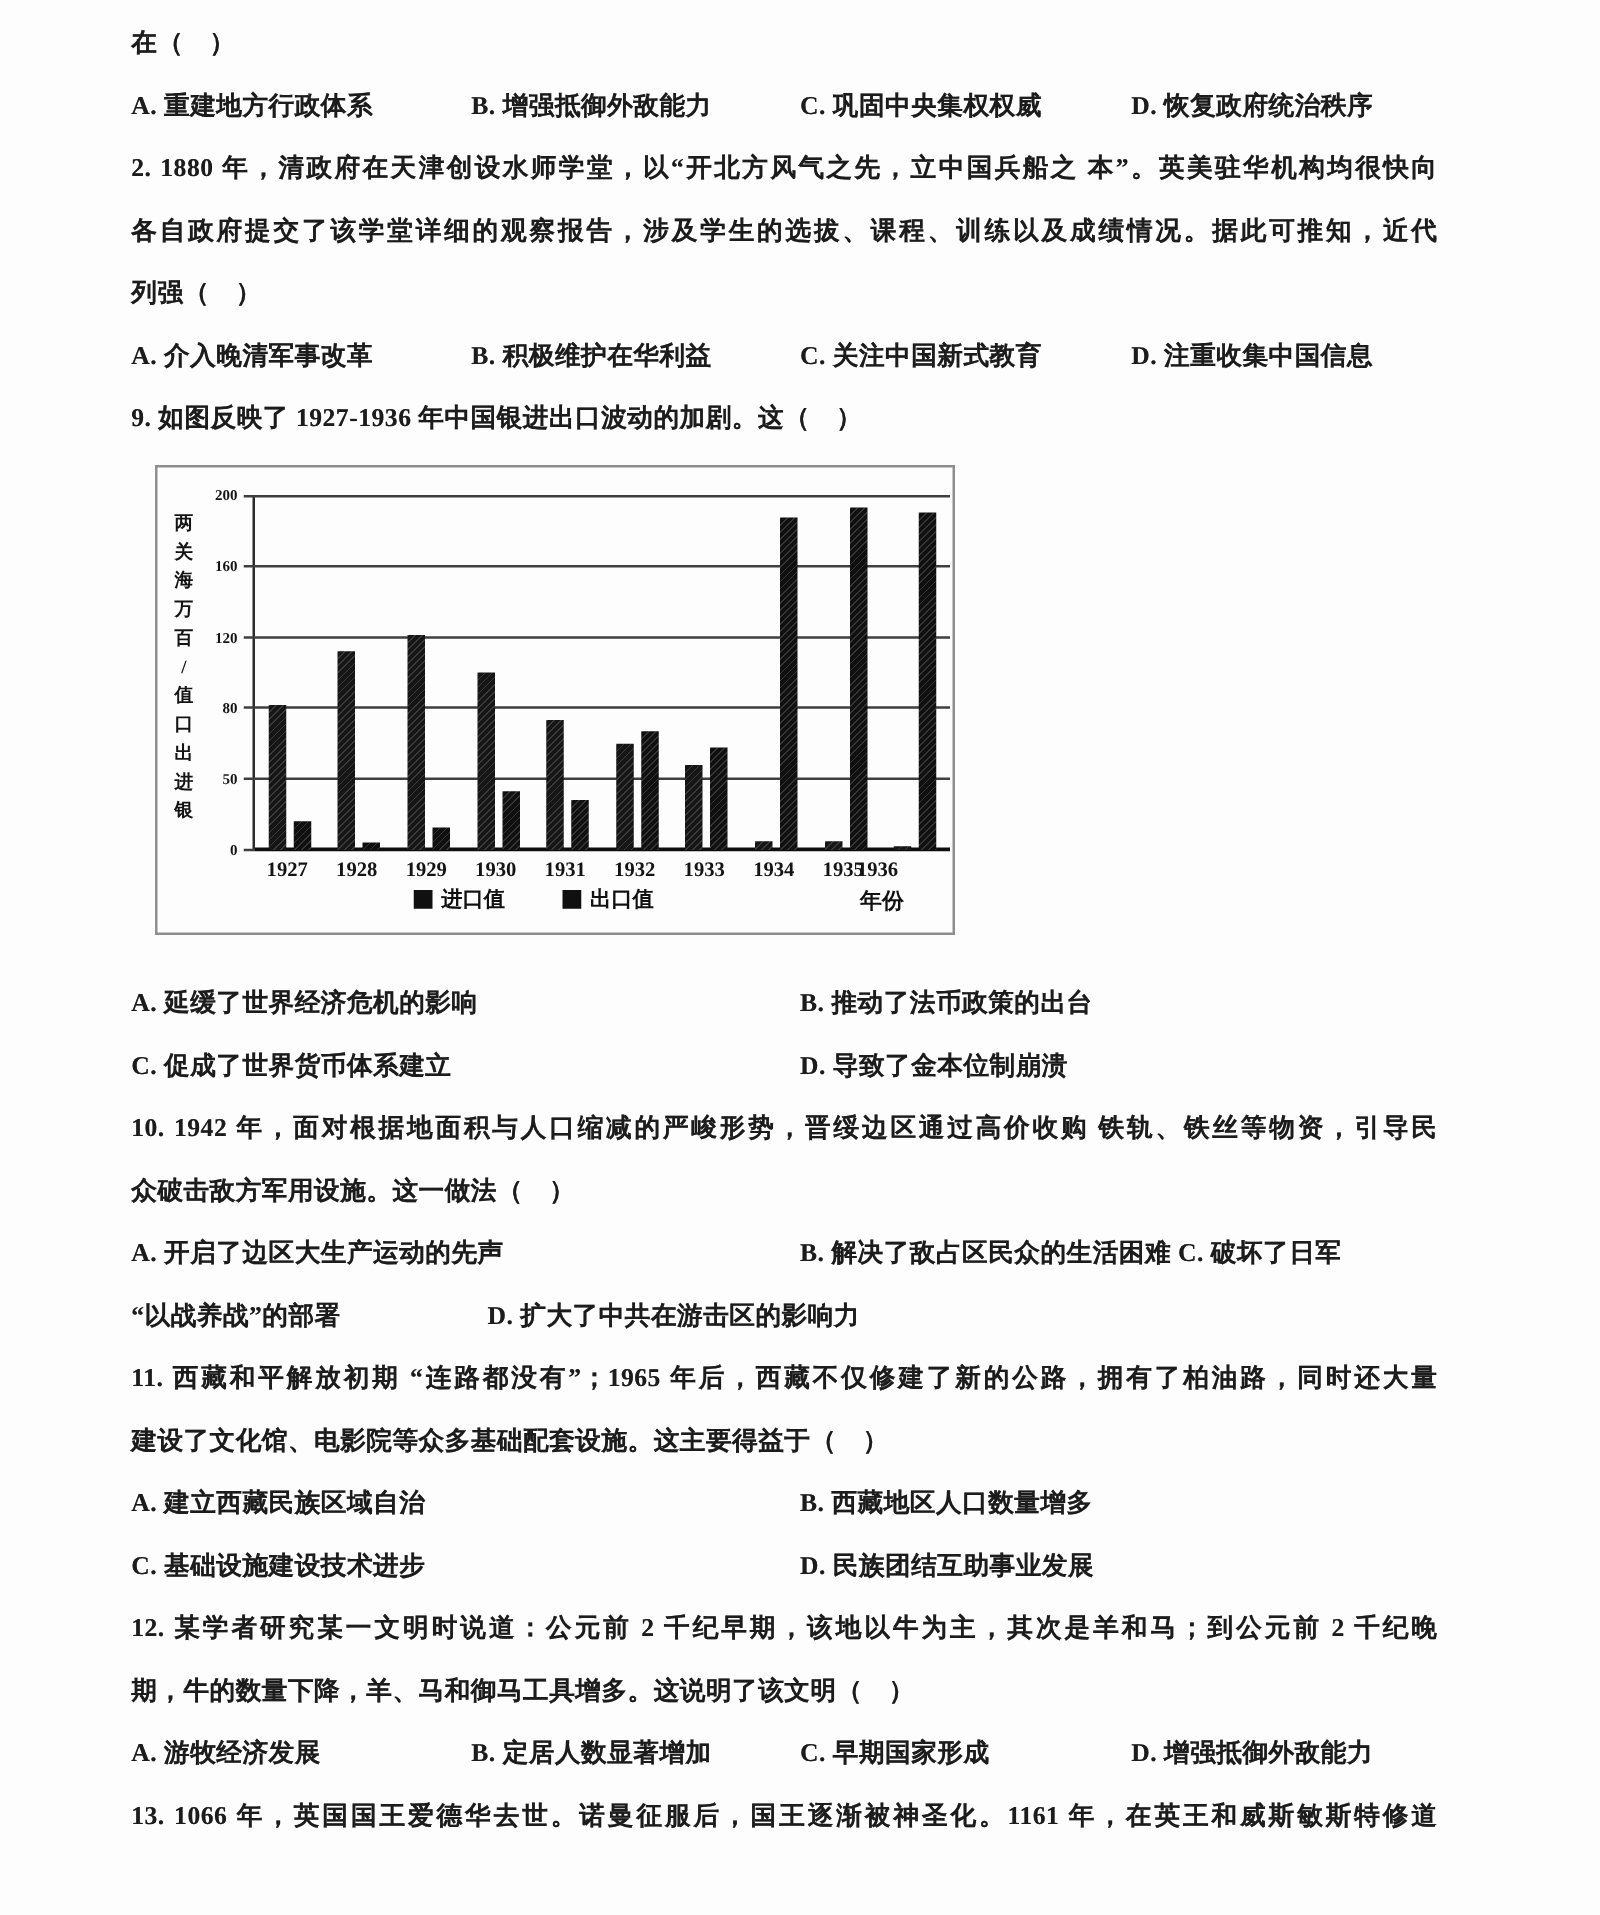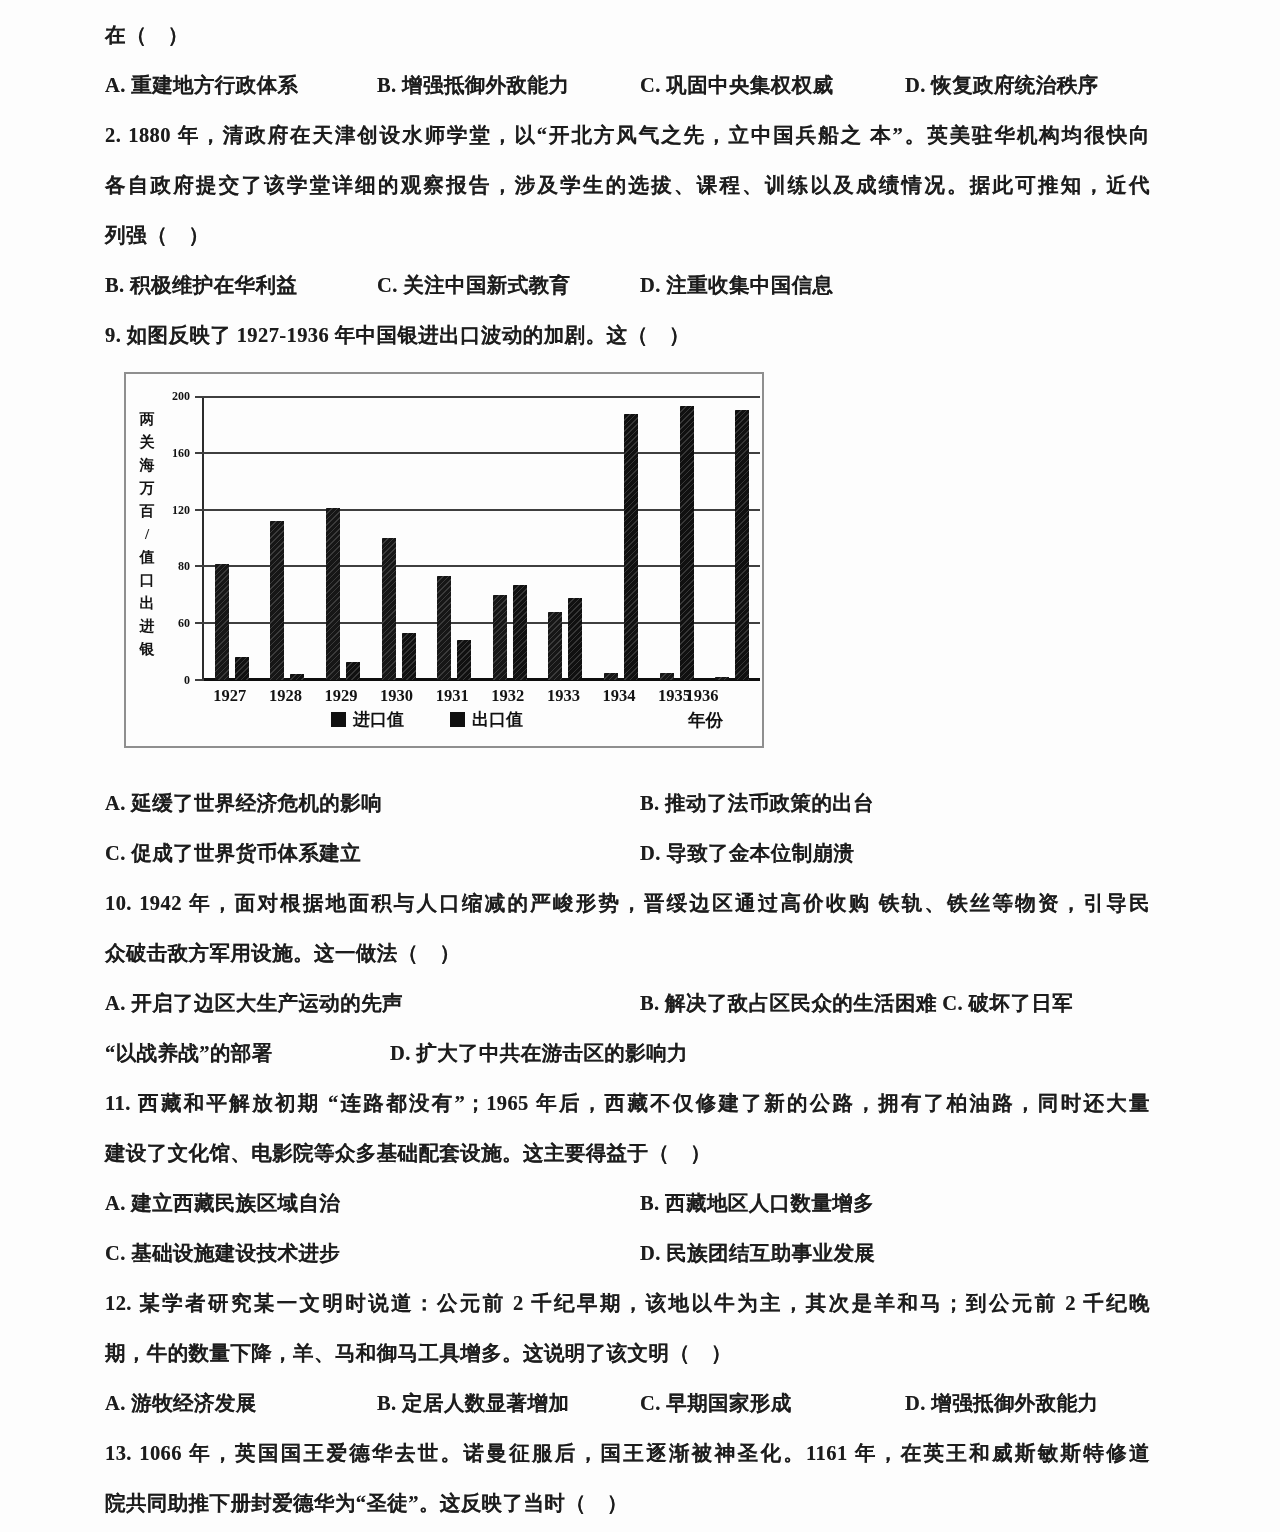--- a/index.html
+++ b/index.html
@@ -89,20 +89,21 @@
     <span>A. 重建地方行政体系</span>
     <span>B. 增强抵御外敌能力</span>
     <span>C. 巩固中央集权权威</span>
     <span>D. 恢复政府统治秩序</span>
   </div>
 
   <div class="tline just">2. 1880 年，清政府在天津创设水师学堂，以“开北方风气之先，立中国兵船之 本”。英美驻华机构均很快向</div>
   <div class="tline just">各自政府提交了该学堂详细的观察报告，涉及学生的选拔、课程、训练以及成绩情况。据此可推知，近代</div>
   <div class="tline">列强（　）</div>
   <div class="optrow4">
+    <span>A. 介入晚清军事改革</span>
     <span>B. 积极维护在华利益</span>
     <span>C. 关注中国新式教育</span>
     <span>D. 注重收集中国信息</span>
   </div>
 
   <div class="tline">9. 如图反映了 1927-1936 年中国银进出口波动的加剧。这（　）</div>
 
   <div class="chart-wrap">
     <div class="yaxis-title">两
 关
@@ -154,21 +155,21 @@
         <span class="swatch"></span>
         <span>进口值</span>
       </span>
       <span class="leg-item">
         <span class="swatch"></span>
         <span>出口值</span>
       </span>
     </div>
     <div class="xaxis-title">年份</div>
   <div class="ylab" style="top: 295px;">0</div>
-      <div class="ylab" style="top: 238.2px;">60</div>
+      <div class="ylab" style="top: 238.2px;">50</div>
       <div class="ylab" style="top: 181.4px;">80</div>
       <div class="ylab" style="top: 124.6px;">120</div>
       <div class="ylab" style="top: 67.8px;">160</div>
       <div class="ylab" style="top: 11px;">200</div>
       <div class="xlab" style="left: 75.8px;">1927</div>
       <div class="xlab" style="left: 131.4px;">1928</div>
       <div class="xlab" style="left: 187px;">1929</div>
       <div class="xlab" style="left: 242.6px;">1930</div>
       <div class="xlab" style="left: 298.2px;">1931</div>
       <div class="xlab" style="left: 353.8px;">1932</div>
@@ -212,15 +213,14 @@
   <div class="tline just">12. 某学者研究某一文明时说道：公元前 2 千纪早期，该地以牛为主，其次是羊和马；到公元前 2 千纪晚</div>
   <div class="tline">期，牛的数量下降，羊、马和御马工具增多。这说明了该文明（　）</div>
   <div class="optrow4">
     <span>A. 游牧经济发展</span>
     <span>B. 定居人数显著增加</span>
     <span>C. 早期国家形成</span>
     <span>D. 增强抵御外敌能力</span>
   </div>
 
   <div class="tline just">13. 1066 年，英国国王爱德华去世。诺曼征服后，国王逐渐被神圣化。1161 年，在英王和威斯敏斯特修道</div>
-  <div class="tline">院共同助推下册封爱德华为“圣徒”。这反映了当时（　）</div>
 
 </div>
 
 </body></html>

